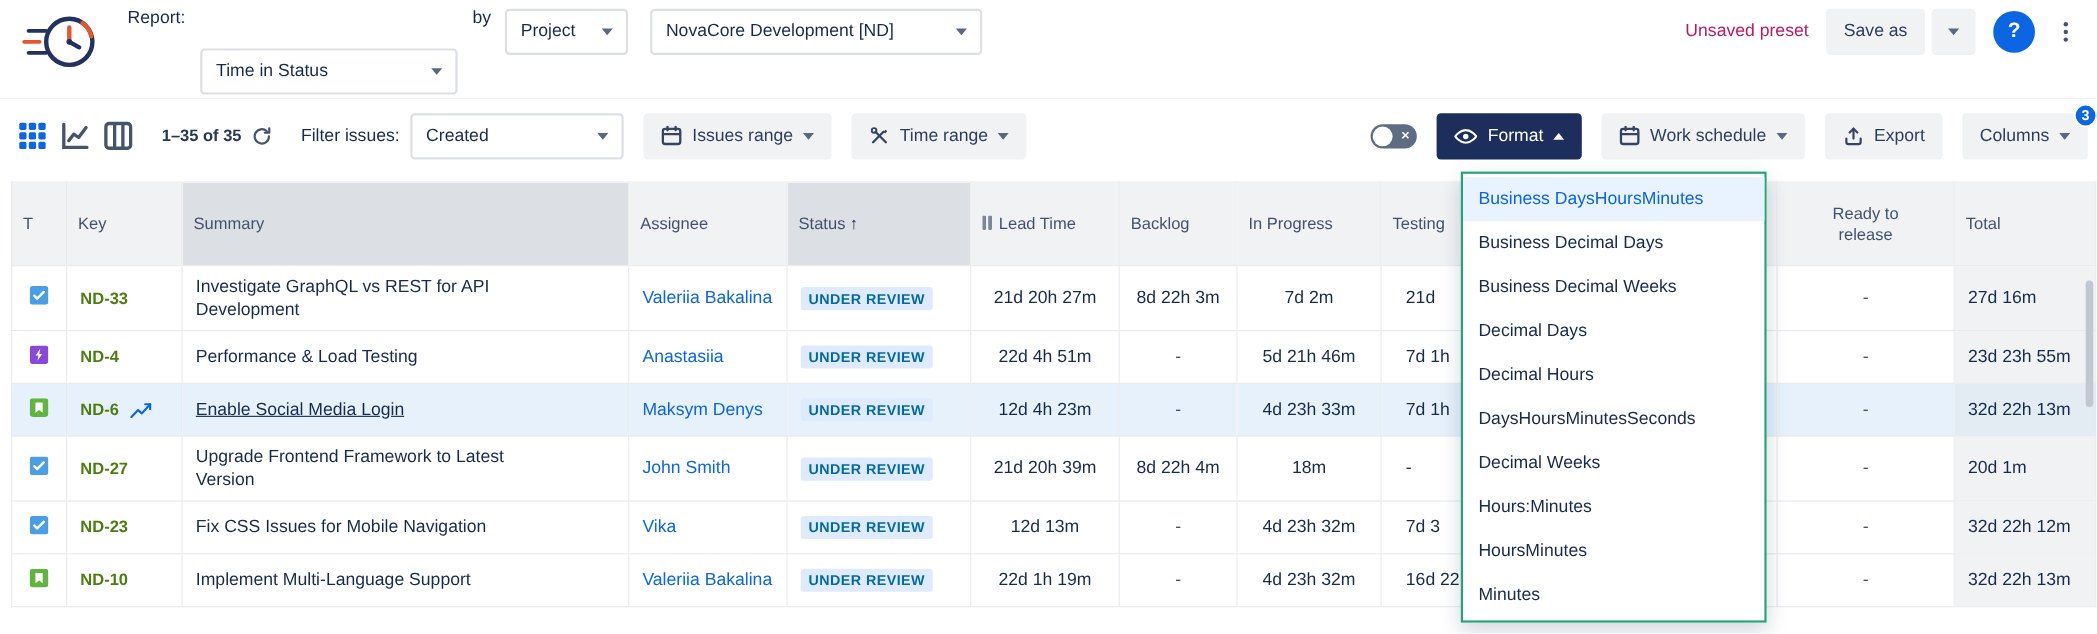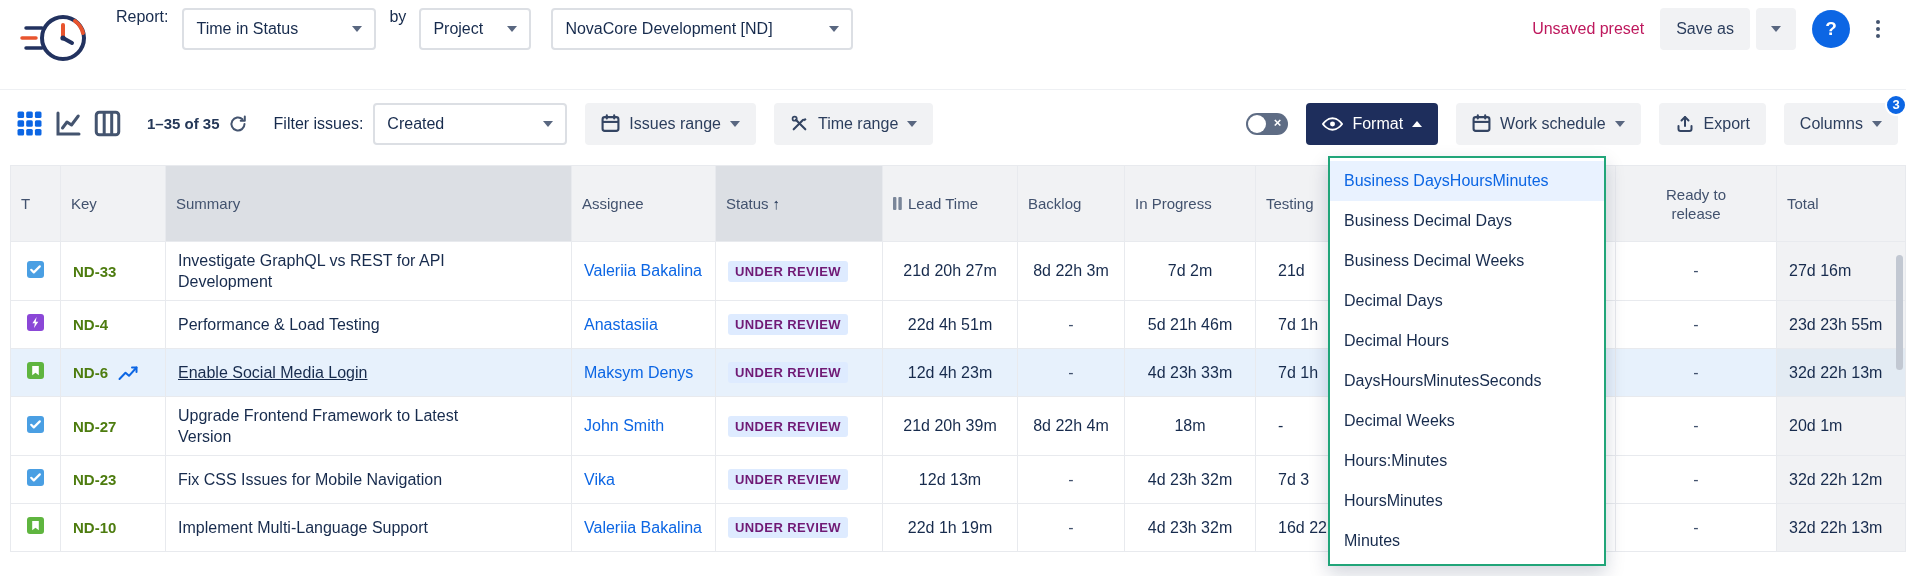--- a/index.html
+++ b/index.html
@@ -7,21 +7,21 @@
     font-family:"Liberation Sans", sans-serif; color:#172b4d; }
   body { position:relative; }
 
   
   .topbar { position:absolute; top:8px; left:0; right:0; height:82px;
     display:flex; align-items:flex-start; padding:0 16px; border-bottom:1px solid #eef0f3; }
   .lbl { font-size:16px; color:#172b4d; }
   .select { display:inline-flex; align-items:center; justify-content:space-between;
     height:42px; border:2px solid #dcdfe4; border-radius:4px; background:#fff;
     padding:0 12px; font-size:16px; gap:10px; cursor:pointer; }
-  .w230{ width:194px; } .w112{ width:112px; } .w300{ width:302px; }
+  .w230{ width:234px;margin-top:36px; } .w112{ width:112px; } .w300{ width:302px; }
   .chev-down { width:0; height:0; border-left:5px solid transparent; border-right:5px solid transparent;
     border-top:6px solid #596780; display:inline-block; }
   .chev-up { width:0; height:0; border-left:5px solid transparent; border-right:5px solid transparent;
     border-bottom:6px solid #fff; display:inline-block; }
   .tb-right { margin-left:auto; display:flex; align-items:center; gap:16px; }
   .muted { color:#be185d; font-size:16px; }
   .btn { height:42px; background:#f1f2f4; border:none; border-radius:4px;
     display:inline-flex; align-items:center; gap:9px; padding:0 16px;
     font-size:16px; color:#2c3e5d; font-family:inherit; cursor:pointer; }
   .btn-sq { width:40px; justify-content:center; padding:0; }
@@ -67,21 +67,21 @@
   td.num { text-align:center; padding:8px 6px; }
   td.testing { text-align:left; padding-left:22px; }
   td.total-cell { background:#f1f2f4 !important; text-align:left; }
   tr.hl td.total-cell { background:#e3ebf3 !important; }
   td.c-type { text-align:center; padding:8px 4px; }
   .issue-key { font-weight:bold; font-size:15px; color:#4d7c0f; }
   .key-flex { display:flex; align-items:center; gap:10px; }
   .summary { display:inline-block; max-width:330px; line-height:21px; }
   .summary.u { text-decoration:underline; cursor:pointer; }
   .assignee { color:#0c66e4; cursor:pointer; }
-  .lozenge { display:inline-block; background:#deebff; color:#701a75; font-size:13px;
+  .lozenge { display:inline-block; background:#deebff; color:#0369a1; font-size:13px;
     font-weight:bold; letter-spacing:.4px; padding:3px 7px; border-radius:3px; white-space:nowrap; }
   .dash { color:#42526e; }
 
   
   .format-menu { position:absolute; left:1328px; top:156px; width:278px; background:#fff;
     border:2px solid #21a579; box-shadow:0 8px 18px rgba(9,30,66,.18); z-index:20; padding:3px 0; }
   .format-item { height:40px; line-height:40px; padding:0 14px; font-size:16px; color:#172b4d;
     cursor:pointer; white-space:nowrap; }
   .format-item.selected { color:#0c66e4; background:#e9f2ff; }
 

